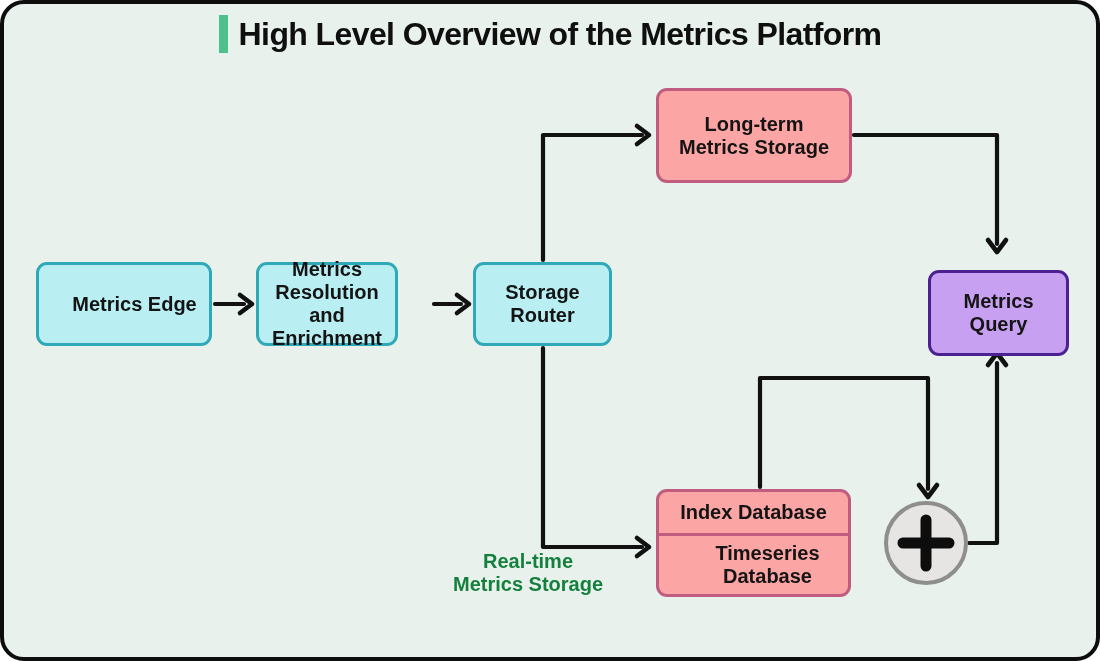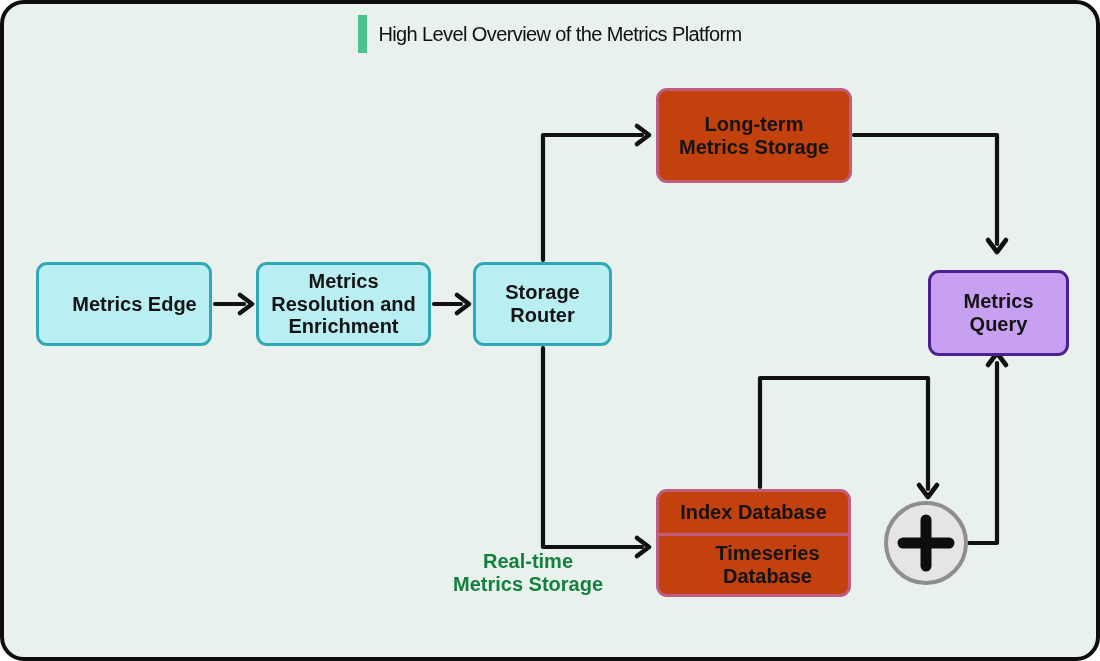--- a/index.html
+++ b/index.html
@@ -10,35 +10,35 @@
   .frame {
     position:absolute; inset:0; box-sizing:border-box;
     border:4px solid #0d0d0d; border-radius:24px; background:#e8f1ec;
   }
   .header {
     position:absolute; top:15px; left:0; right:0;
     display:flex; justify-content:center; align-items:center; gap:11px;
   }
   .accent-bar { width:9px; height:38px; background:#4cc18b; }
   .title {
-    font-size:20px; font-weight:400; color:#0f0f0f; letter-spacing:-0.6px;
+    font-size:32px; font-weight:700; color:#0f0f0f; letter-spacing:-0.6px;
     white-space:nowrap;
   }
   svg.overlay { position:absolute; left:0; top:0; width:1100px; height:661px; }
   .node {
     position:absolute; box-sizing:border-box;
     display:flex; align-items:center; justify-content:center;
     text-align:center; font-weight:600; font-size:20px; line-height:1.14;
     color:#141414; border-radius:11px;
   }
   .cyan   { background:#b9eef3; border:3px solid #2fa9b8; }
-  .pink   { background:#c2410c; border:3px solid #c05c80; }
+  .pink   { background:#fca5a5; border:3px solid #c05c80; }
   .purple { background:#c8a0f2; border:3px solid #4b2191; }
   #metrics-edge       { left:36px;  top:262px; width:176px; height:84px;padding-left:21px; }
-  #metrics-resolution { left:256px; top:262px; width:175px; height:84px; padding:0 8px; }
+  #metrics-resolution { left:256px; top:262px; width:142px; height:84px; padding:0 8px; }
   #storage-router     { left:473px; top:262px; width:139px; height:84px; padding:0 7px; }
   #long-term          { left:656px; top:88px;  width:196px; height:95px; padding:0 17px; }
   #metrics-query      { left:928px; top:261px; width:141px; height:86px; padding:0 7px;margin-top:9px; }
   #db-stack {
     left:656px; top:489px; width:195px; height:108px;
     flex-direction:column; align-items:stretch; justify-content:flex-start;
     padding:0; overflow:hidden;
   }
   .db-row { display:flex; align-items:center; justify-content:center; text-align:center; }
   .db-row-top    { height:41px; border-bottom:3px solid #c05c80; }

